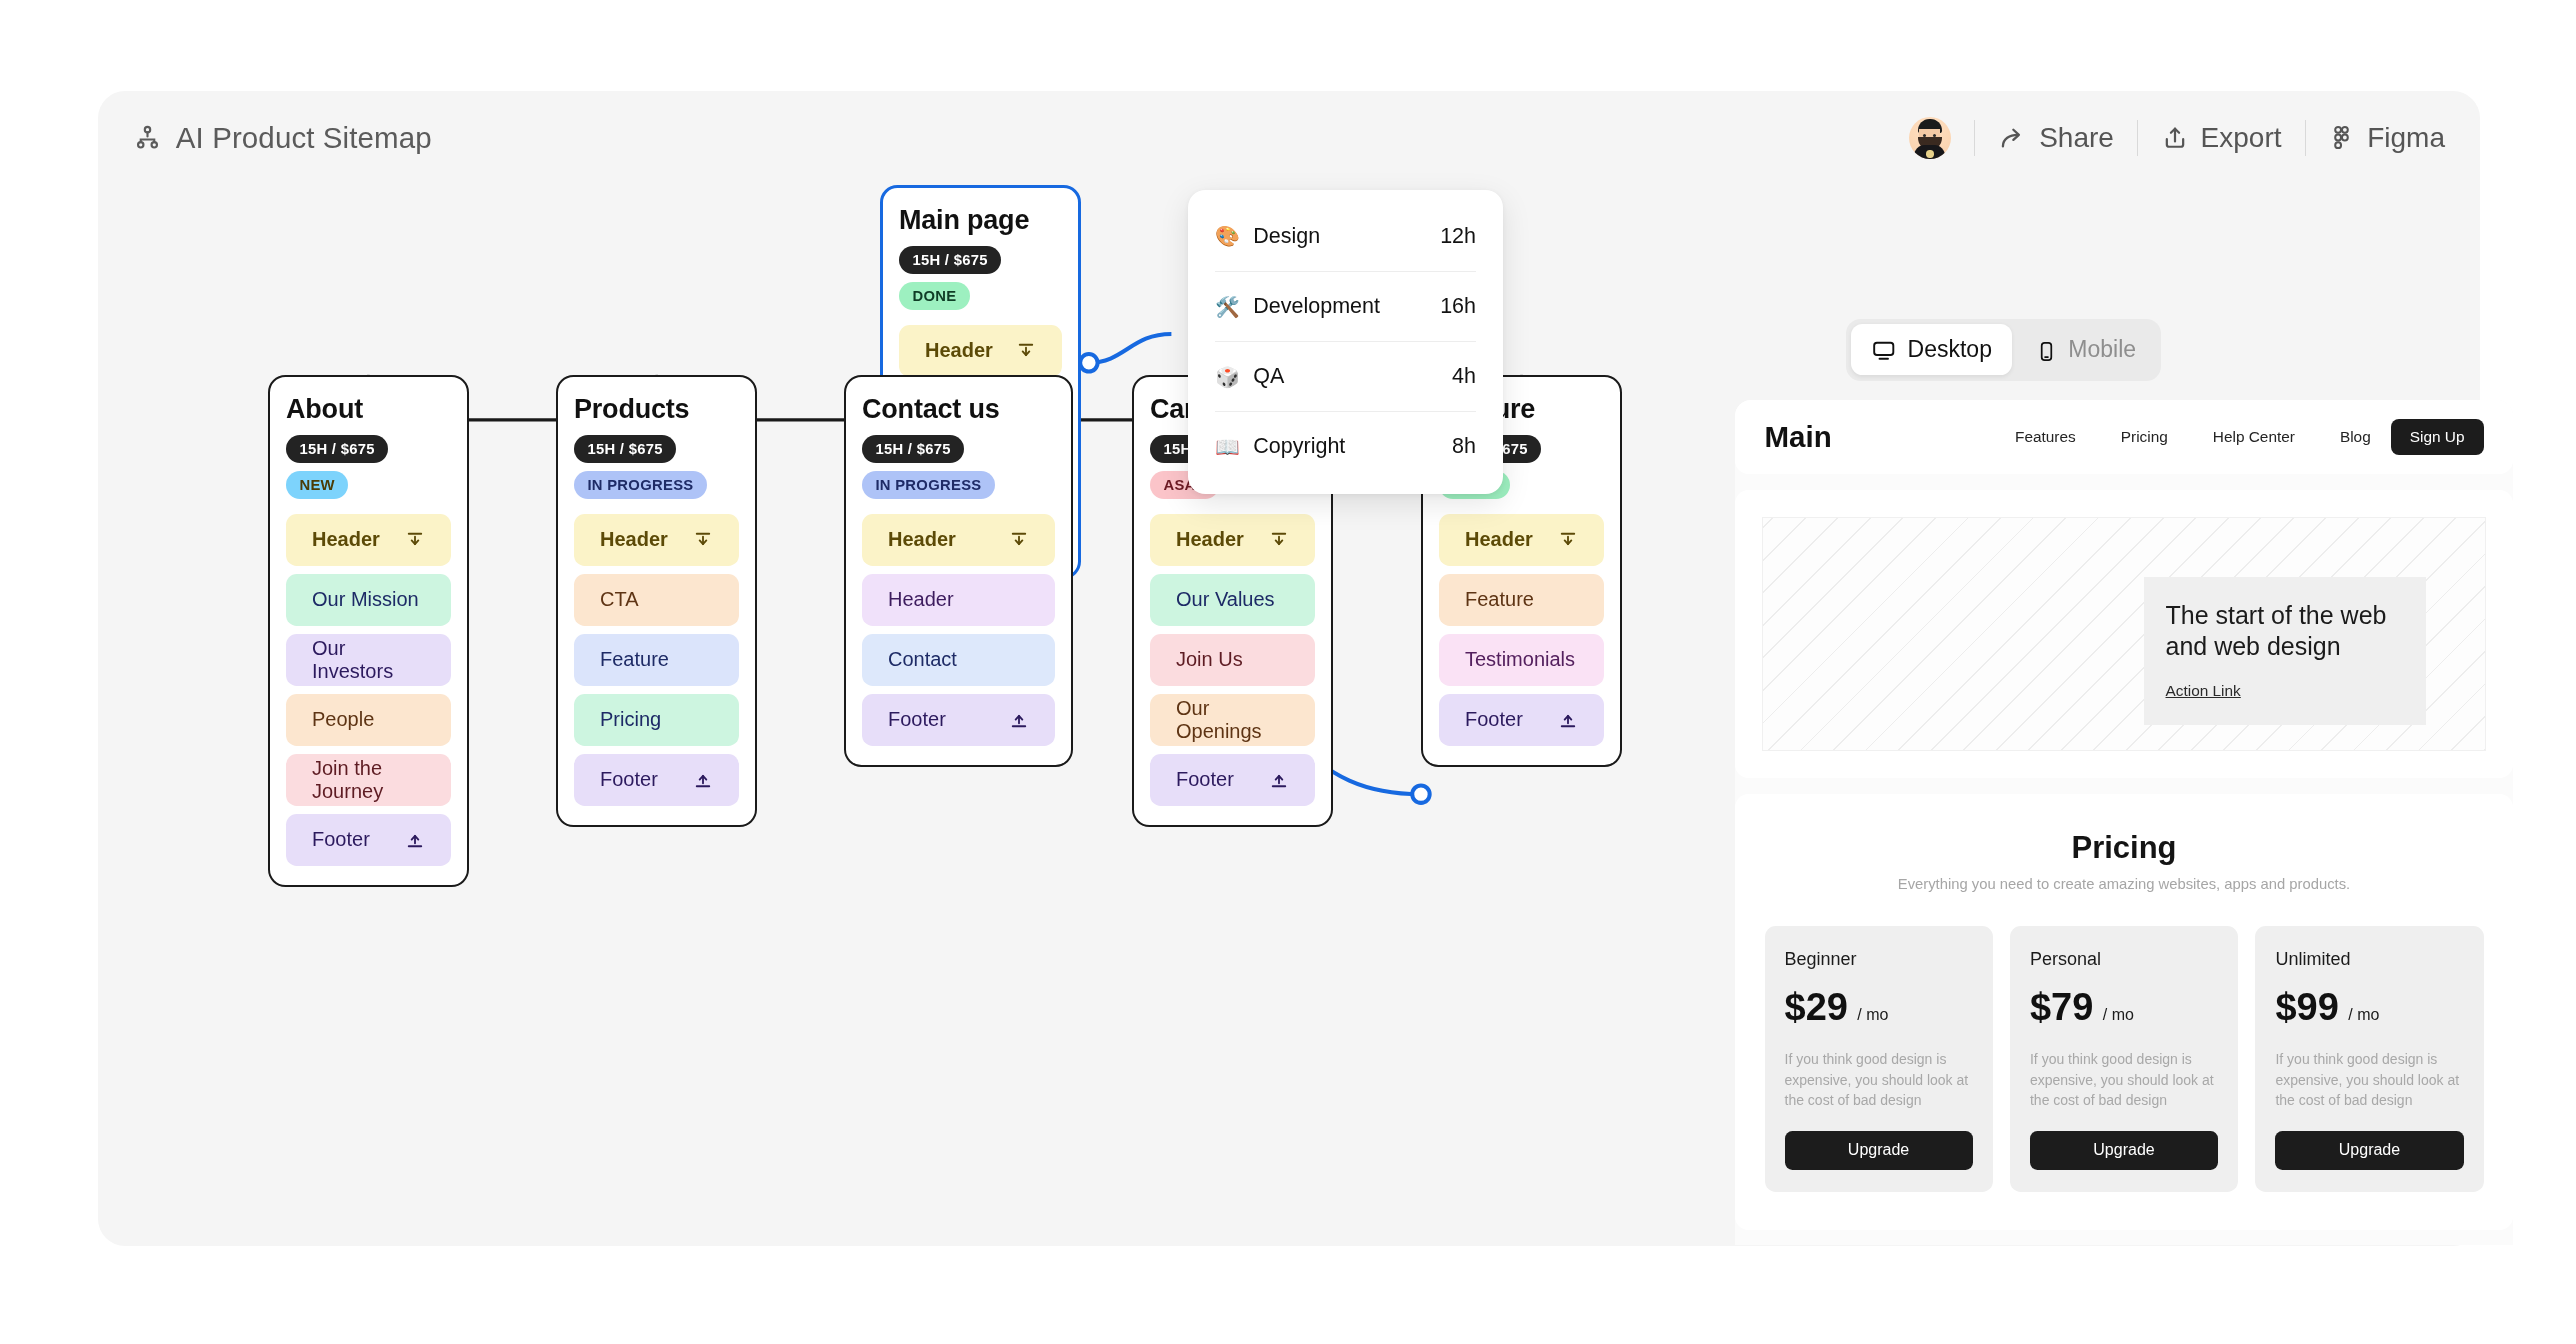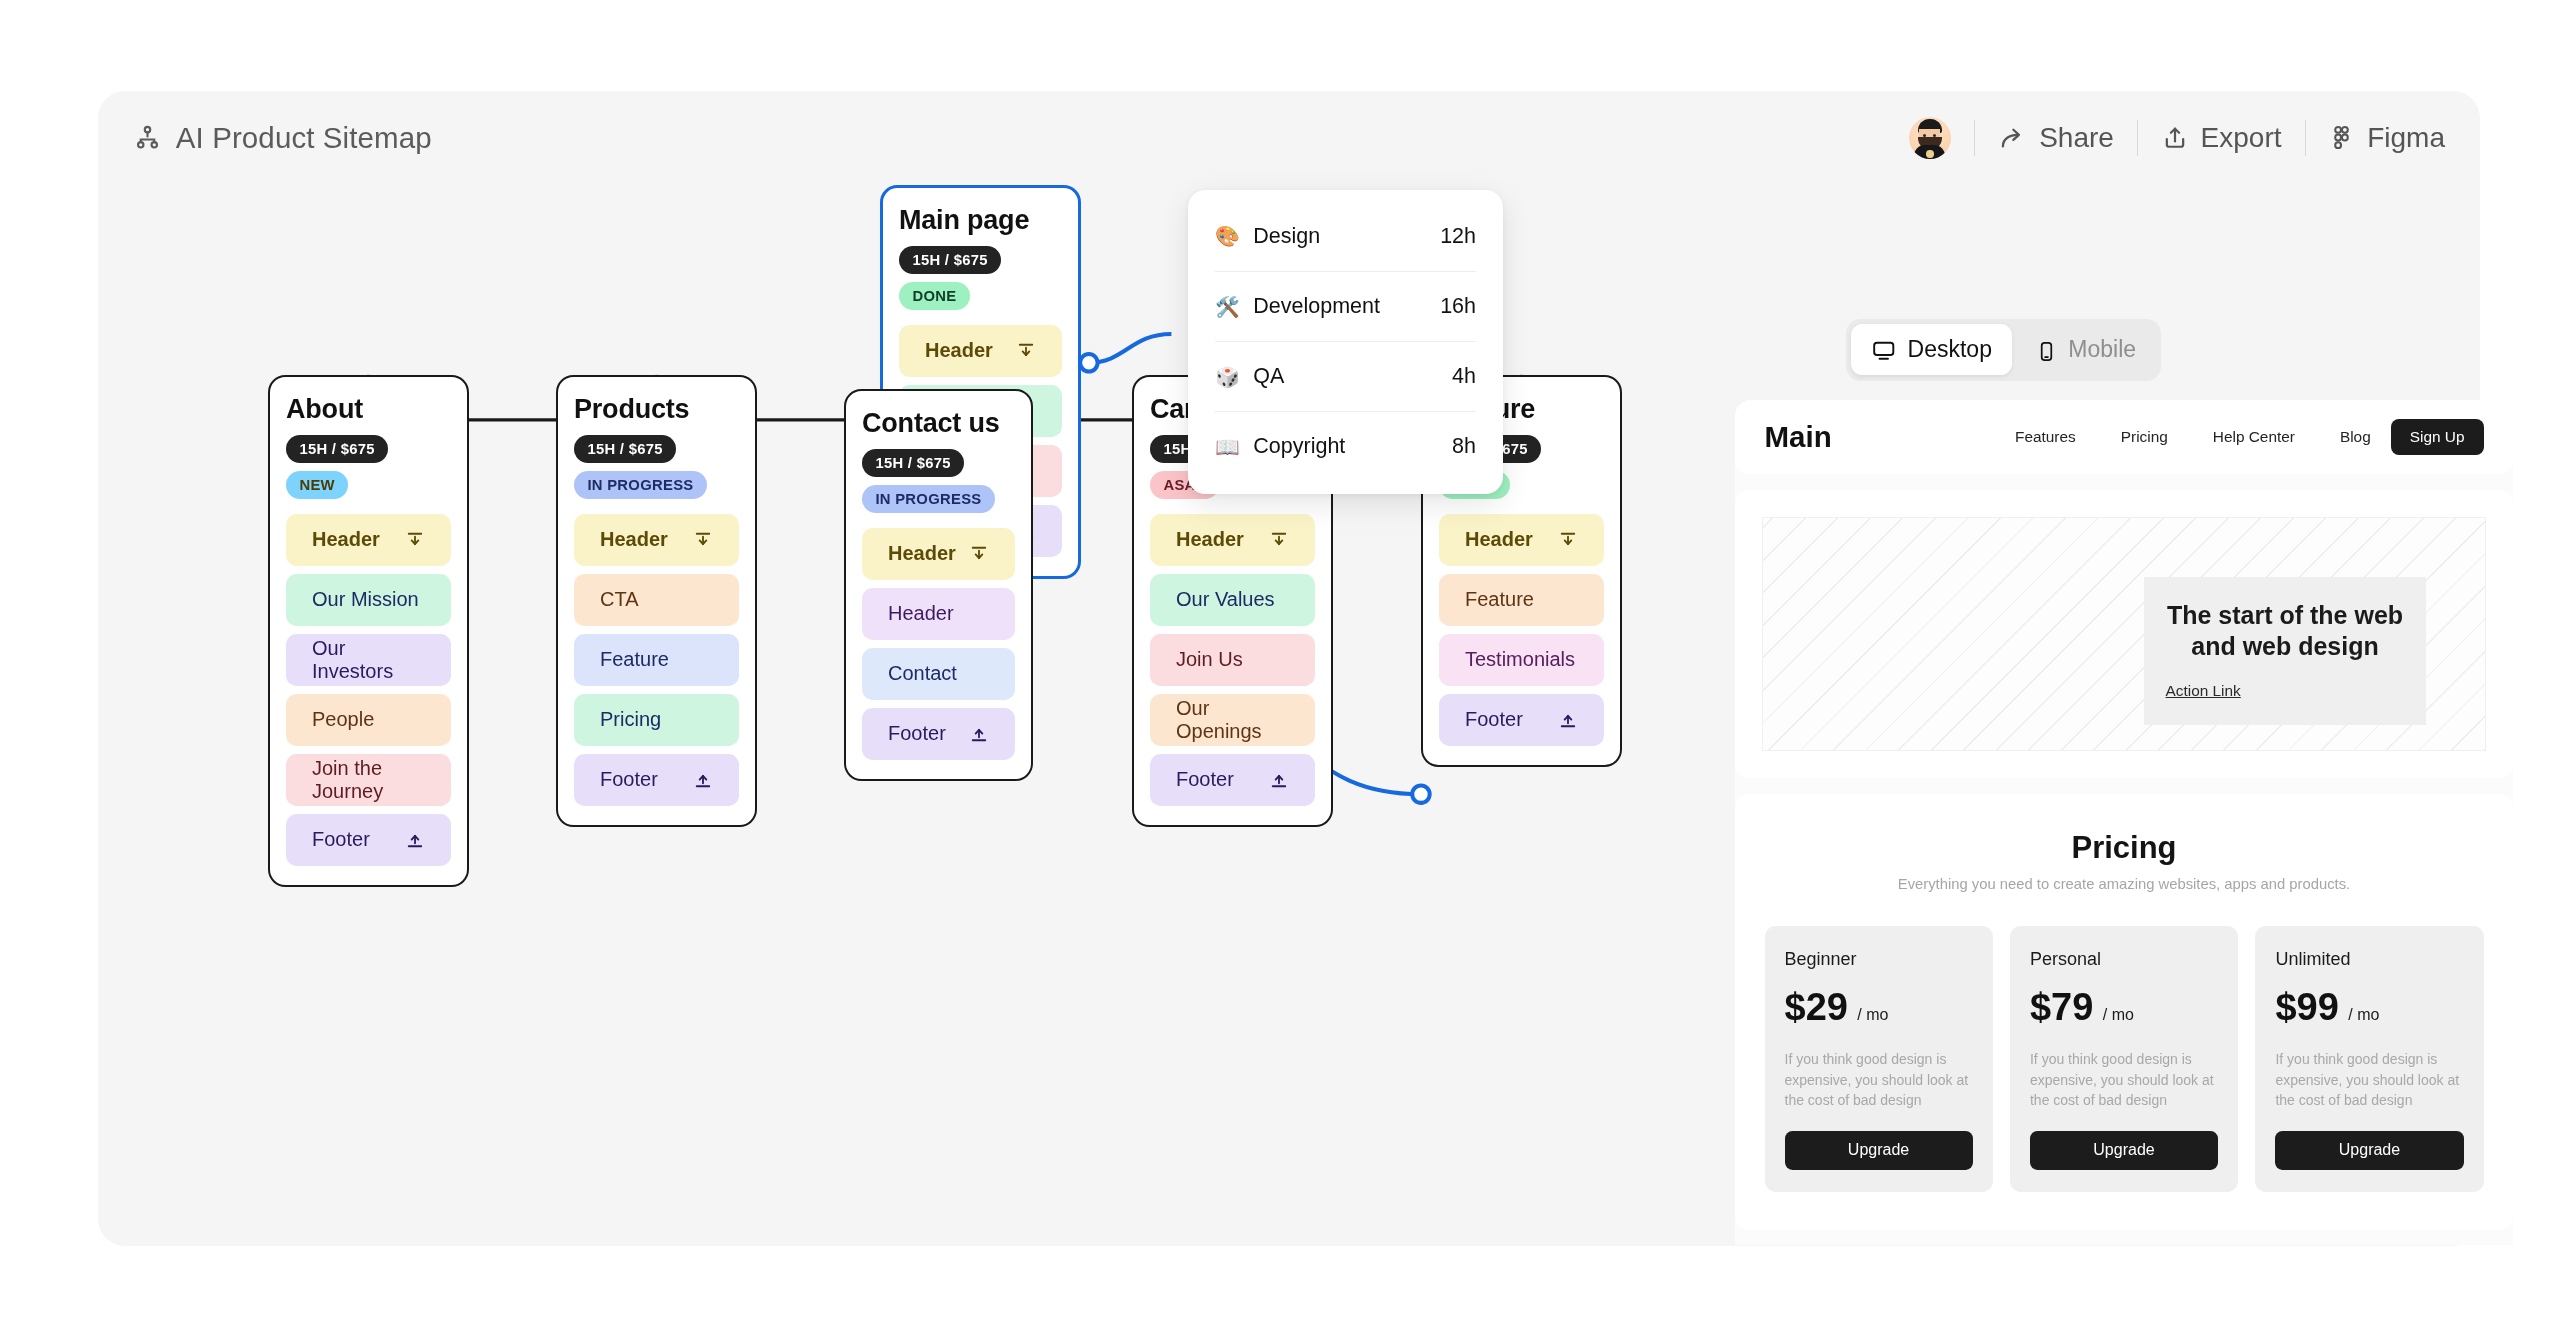--- a/index.html
+++ b/index.html
@@ -89,21 +89,21 @@
   .row.t-orange { background: #fce6cf; color: #5e3414; }
   .row.t-blue   { background: #dbe4fb; color: #1e2b66; }
   .row.t-lilac  { background: #f0e1fa; color: #3d1c5e; }
   .row.t-lblue  { background: #dde8fb; color: #1e2b66; }
   .row.t-pink   { background: #fae2f5; color: #54205e; }
 
   
   #node-main     { left: 782px; top: 0px;   width: 201px; }
   #node-about    { left: 170px;  top: 190px; width: 201px; }
   #node-products { left: 458px;  top: 190px; width: 201px; }
-  #node-contact  { left: 746px; top: 204px; width: 189px; }
+  #node-contact  { left: 746px; top: 190px; width: 229px; }
   #node-careers  { left: 1034px; top: 190px; width: 201px; }
   #node-feature  { left: 1323px; top: 190px; width: 201px; }
 
   
   #breakdown {
     position: absolute; left: 1090px; top: 5.4px;
     width: 315px;
     background: #fff; border-radius: 17.4px;
     box-shadow: 0 9.4px 29.5px rgba(0,0,0,.10), 0 1.3px 5.4px rgba(0,0,0,.05);
     padding: 10.7px 27px 13.4px 27px;
@@ -157,21 +157,21 @@
   #pv-hero-inner {
     width: 100%; height: 100%; position: relative;
     background-image: repeating-linear-gradient(-45deg, #ededed 0 1.3px, transparent 1.3px 23px);
     background-color: #fdfdfd;
     border: 0.7px solid #f0f0f0;
   }
   #pv-hero-card {
     position: absolute; right: 59px; top: 59px; width: 282px; height: 148px;
     background: #efefef; padding: 23px 21.5px;
   }
-  #pv-hero-title { font-size: 25px; font-weight: 700; color: #1b1b1b; line-height: 1.25; text-align: center; }
+  #pv-hero-title { font-size: 25px; font-weight: 400; color: #1b1b1b; line-height: 1.25; }
   #pv-hero-link { margin-top: 19px; font-size: 15.4px; color: #2a2a2a; text-decoration: underline; cursor: pointer; display:inline-block; }
   #pv-pricing { background: #fff; border-radius: 13.4px; padding: 36px 29.5px 38px 29.5px; margin-bottom: 16px; }
   #pv-pricing-title { text-align: center; font-size: 31px; font-weight: 700; color: #141414; }
   #pv-pricing-sub { text-align: center; font-size: 14.8px; color: #a6a6a6; margin-top: 9.4px; line-height: 1.35; }
   #pv-plans { display: flex; gap: 17.4px; margin-top: 31px; }
   .plan { flex: 1; background: #efefef; border-radius: 10.7px; padding: 23px 20px 21.5px 20px; }
   .plan-name { font-size: 18px; color: #1b1b1b; }
   .plan-price-wrap { display: flex; align-items: baseline; gap: 9.4px; margin-top: 16px; }
   .plan-price { font-size: 38px; font-weight: 700; color: #111; }
   .plan-per { font-size: 16px; color: #1b1b1b; }

